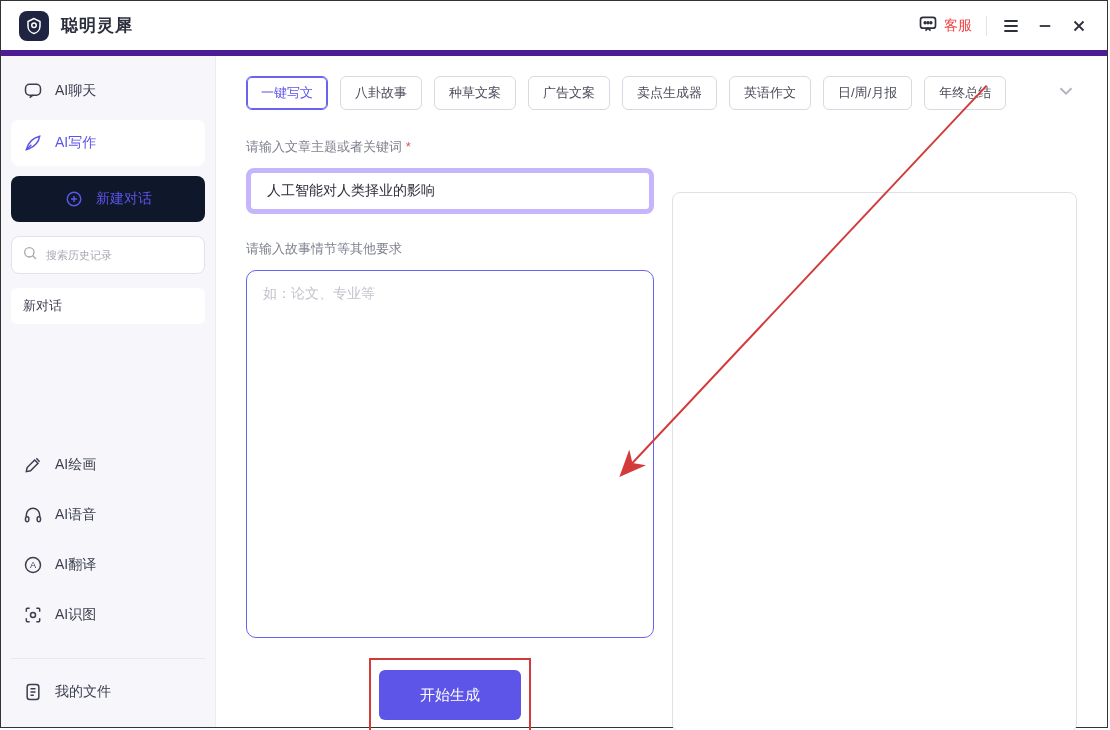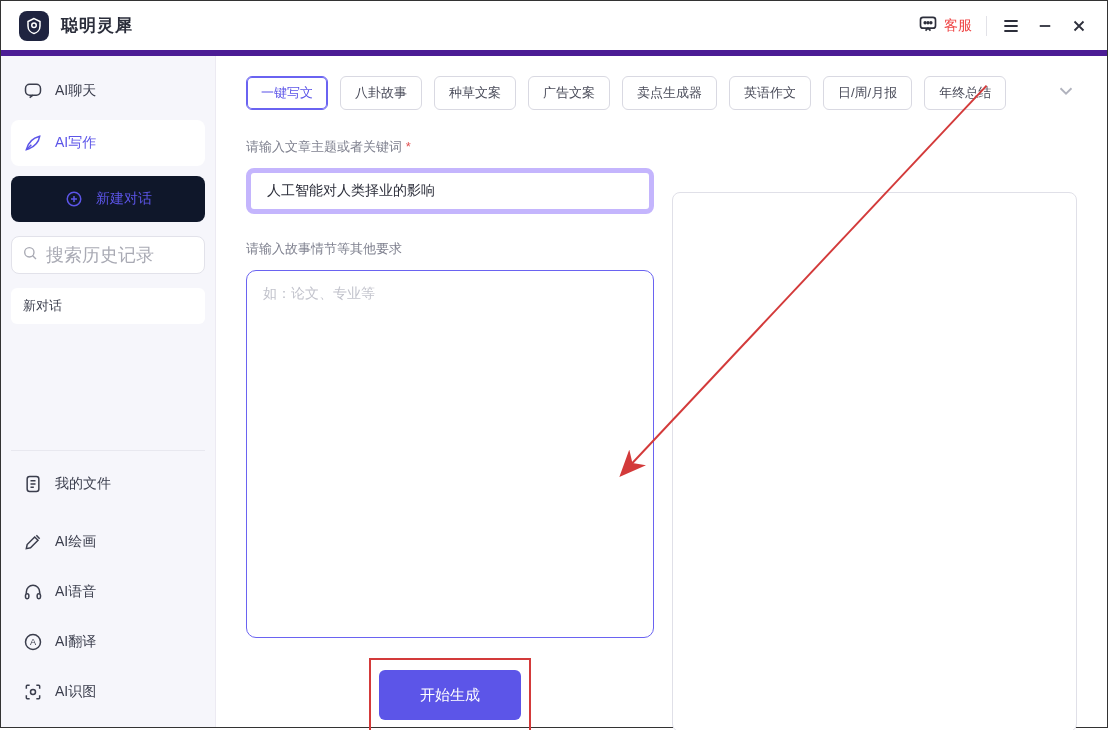--- a/index.html
+++ b/index.html
@@ -20,21 +20,21 @@
   .body { display: flex; height: calc(100% - 55px); }
 
   
   .sidebar { width: 215px; background: #f6f6fb; padding: 12px 10px; display: flex; flex-direction: column; gap: 6px; border-right: 1px solid #eceaf2; }
   .side-item { height: 46px; display: flex; align-items: center; gap: 12px; padding: 0 12px; border-radius: 8px; font-size: 14px; color: #3b3e4d; cursor: pointer; }
   .side-item.active { background: #fff; color: #5c55e8; }
   .side-icon { width: 20px; height: 20px; display: flex; align-items: center; justify-content: center; flex-shrink: 0; }
   .newchat { background: #0f172a; color: #5c55e8; justify-content: center; margin-top: 4px; }
   .newchat .side-icon svg { stroke: #5c55e8; }
   .search { height: 38px; display: flex; align-items: center; gap: 8px; padding: 0 10px; border: 1px solid #e2e2ea; border-radius: 8px; background: #fff; margin-top: 8px; }
-  .search input { border: none; outline: none; font-size: 18px; flex: 1; background: transparent; color: #3b82f6; }
+  .search input { border: none; outline: none; font-size: 11px; flex: 1; background: transparent; color: #3b82f6; }
   .search input::placeholder { color: #a9aab4; }
   .history-item { height: 36px; display: flex; align-items: center; padding: 0 12px; background: #fff; border-radius: 6px; font-size: 13px; color: #3b3e4d; margin-top: 8px; cursor: pointer; }
   .spacer { flex: 1; }
   .side-group { margin-top: 6px; display: flex; flex-direction: column; gap: 4px; }
 
   
   .main { flex: 1; background: #fff; padding: 20px 30px; display: flex; gap: 18px; position: relative; }
   .left-col { flex: 0 0 408px; display: flex; flex-direction: column; }
   .tab { height: 34px; padding: 0 14px; border: 1px solid #d9d9e2; border-radius: 6px; display: flex; align-items: center; justify-content: center; font-size: 13px; color: #4a4c5a; background: #fff; cursor: pointer; white-space: nowrap; }
   .tab.selected { border-color: #6a63f1; color: #5c55e8; box-shadow: 0 0 0 1px #6a63f1 inset; }
@@ -149,32 +149,20 @@
         </span>
         <input type="text" placeholder="搜索历史记录" style="">
       </div>
 
       <div class="history-item">
         <span>新对话</span>
       </div>
 
       <div class="spacer"></div>
 
-      <div class="side-group" style="margin-top:14px; border-top:1px solid #e8e8ef; padding-top:10px;">
-        <div class="side-item">
-          <span class="side-icon">
-            <svg width="20" height="20" viewBox="0 0 24 24" fill="none" stroke="#3b3e4d" stroke-width="1.8">
-                <rect x="5" y="3" width="14" height="18" rx="3"></rect>
-                <path d="M9 8h6M9 12h6M9 16h4"></path>
-              </svg>
-          </span>
-          <span>我的文件</span>
-        </div>
-      </div>
-
       <div class="side-group">
         <div class="side-item">
           <span class="side-icon">
             <svg width="20" height="20" viewBox="0 0 24 24" fill="none" stroke="#3b3e4d" stroke-width="1.8">
                 <path d="M14 6l4 4-9 9-5 1 1-5z"></path>
                 <path d="M16 4l4 4"></path>
               </svg>
           </span>
           <span>AI绘画</span>
         </div>
@@ -198,20 +186,32 @@
           <span>AI翻译</span>
         </div>
         <div class="side-item">
           <span class="side-icon">
             <svg width="20" height="20" viewBox="0 0 24 24" fill="none" stroke="#3b3e4d" stroke-width="1.8">
                 <path d="M4 8V5a1 1 0 0 1 1-1h3M20 8V5a1 1 0 0 0-1-1h-3M4 16v3a1 1 0 0 0 1 1h3M20 16v3a1 1 0 0 1-1 1h-3"></path>
                 <circle cx="12" cy="12" r="3"></circle>
               </svg>
           </span>
           <span>AI识图</span>
+        </div>
+      </div>
+
+      <div class="side-group" style="margin-top:14px; border-top:1px solid #e8e8ef; padding-top:10px;">
+        <div class="side-item">
+          <span class="side-icon">
+            <svg width="20" height="20" viewBox="0 0 24 24" fill="none" stroke="#3b3e4d" stroke-width="1.8">
+                <rect x="5" y="3" width="14" height="18" rx="3"></rect>
+                <path d="M9 8h6M9 12h6M9 16h4"></path>
+              </svg>
+          </span>
+          <span>我的文件</span>
         </div>
       </div>
     </div>
 
     <div class="main">
 
       <div style="display:flex; flex-direction:column; flex:1; position:relative;">
 
         <div class="tabrow">
           <div class="tabs" id="tabs-container">

